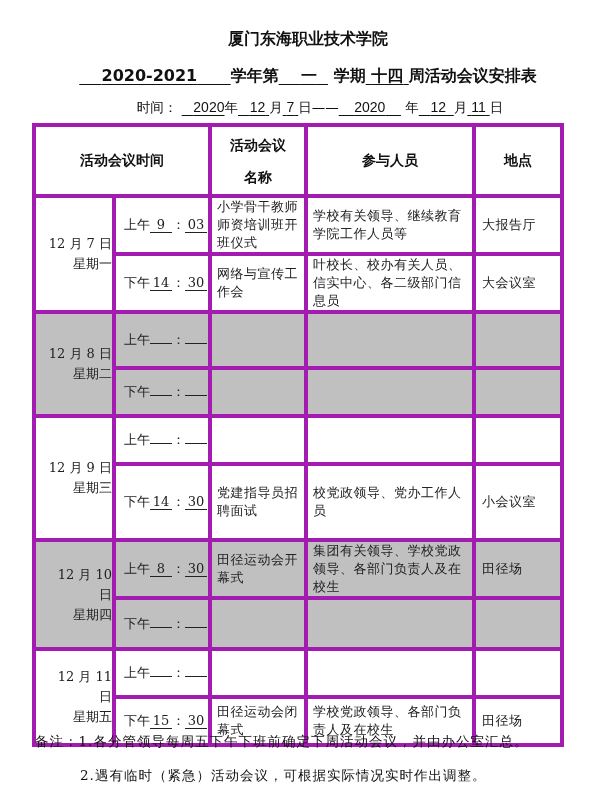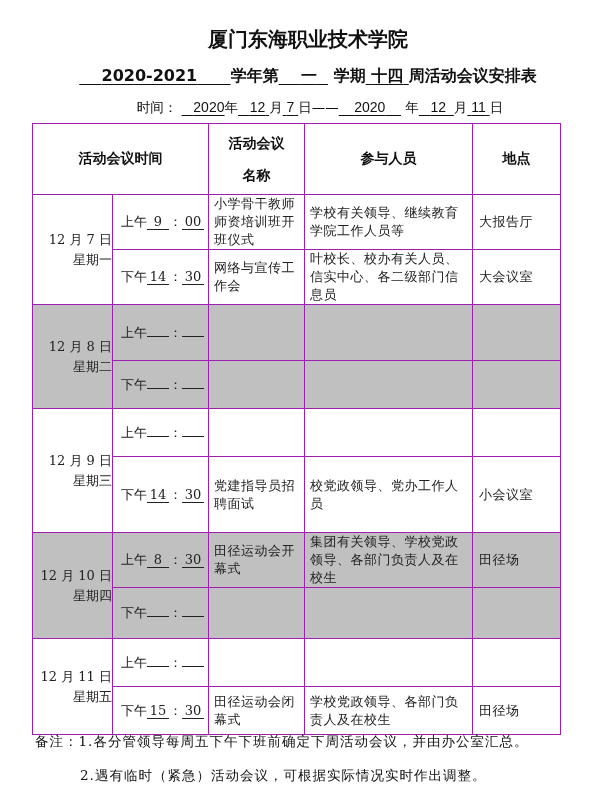--- a/index.html
+++ b/index.html
@@ -1,24 +1,24 @@
 <!DOCTYPE html>
 <html><head>
 <meta charset="utf-8">
 <style>
   html, body { margin: 0; padding: 0; background: #ffffff; }
   body { width: 616px; height: 809px; position: relative; overflow: hidden; color: #111; font-family: "DejaVu Sans", "Liberation Sans", sans-serif; }
-  .title { position: absolute; left: 0; width: 616px; top: 28px; text-align: center; font-size: 20px; font-weight: bold; line-height: 22px; }
+  .title { position: absolute; left: 0; width: 616px; top: 28px; text-align: center; font-size: 16px; font-weight: bold; line-height: 22px; }
   .subtitle { position: absolute; left: 0; width: 616px; top: 64px; text-align: center; font-size: 16px; font-weight: bold; line-height: 24px; white-space: nowrap; }
   .timeline { position: absolute; left: 0; width: 616px; top: 96px; text-align: center; font-size: 13.5px; line-height: 22px; white-space: nowrap; padding-left: 12px; }
   .timeline .num { font-family: "Liberation Sans", sans-serif; font-size: 14px; }
   .u { text-decoration: underline; text-underline-offset: 3px; text-decoration-thickness: 1px; margin-top: 48px; }
 
   table.sched { position: absolute; left: 32px; top: 123px; width: 528px; border-collapse: collapse; table-layout: fixed; font-family: "DejaVu Serif", "Liberation Serif", serif; font-size: 13px; color: #222; }
-  table.sched td, table.sched th { border: 1px solid #a21caf; padding: 0; vertical-align: middle; }
+  table.sched td, table.sched th { border: 4px solid #a21caf; padding: 0; vertical-align: middle; }
   table.sched th { font-family: "DejaVu Sans", "Liberation Sans", sans-serif; font-weight: bold; font-size: 14px; color: #111; text-align: center; }
   .hdr-two { line-height: 32px; }
   .gray td { background: #c0c0c0; }
   .day { padding-left: 6px !important; line-height: 20px; text-align: right; }
   .slot { padding-left: 8px !important; white-space: nowrap; }
   .slot .line { display: inline-block; border-bottom: 1px solid #222; min-width: 22px; text-align: center; line-height: 15px; }
   .cell { padding: 0 4px 0 5px !important; line-height: 18px; text-align: left; letter-spacing: 0.5px; }
   .loc { padding-left: 6px !important; }
 
   .notes { position: absolute; left: 0; width: 616px; font-family: "DejaVu Serif", "Liberation Serif", serif; font-size: 13.5px; color: #111; white-space: nowrap; letter-spacing: 1px; }
@@ -51,21 +51,21 @@
     <tr style="height:71px">
       <th colspan="2">活动会议时间</th>
       <th class="hdr-two"><span>活动会议</span><br><span>名称</span></th>
       <th>参与人员</th>
       <th>地点</th>
     </tr>
   </thead>
   <tbody id="sched-body">
   <tr style="height: 53px;">
         <td class="day" rowspan="2"><span>12 月 7 日</span><br><span>星期一</span></td>
-        <td class="slot"><span>上午</span><span class="line">9</span><span>：</span><span class="line">00</span></td>
+        <td class="slot"><span>上午</span><span class="line">9</span><span>：</span><span class="line">03</span></td>
         <td class="cell">小学骨干教师师资培训班开班仪式</td>
         <td class="cell">学校有关领导、继续教育学院工作人员等</td>
         <td class="cell loc">大报告厅</td>
       </tr>
       <tr style="height: 48px;">
         <td class="slot"><span>下午</span><span class="line">14</span><span>：</span><span class="line">30</span></td>
         <td class="cell">网络与宣传工作会</td>
         <td class="cell">叶校长、校办有关人员、信实中心、各二级部门信息员</td>
         <td class="cell loc">大会议室</td>
       </tr>

